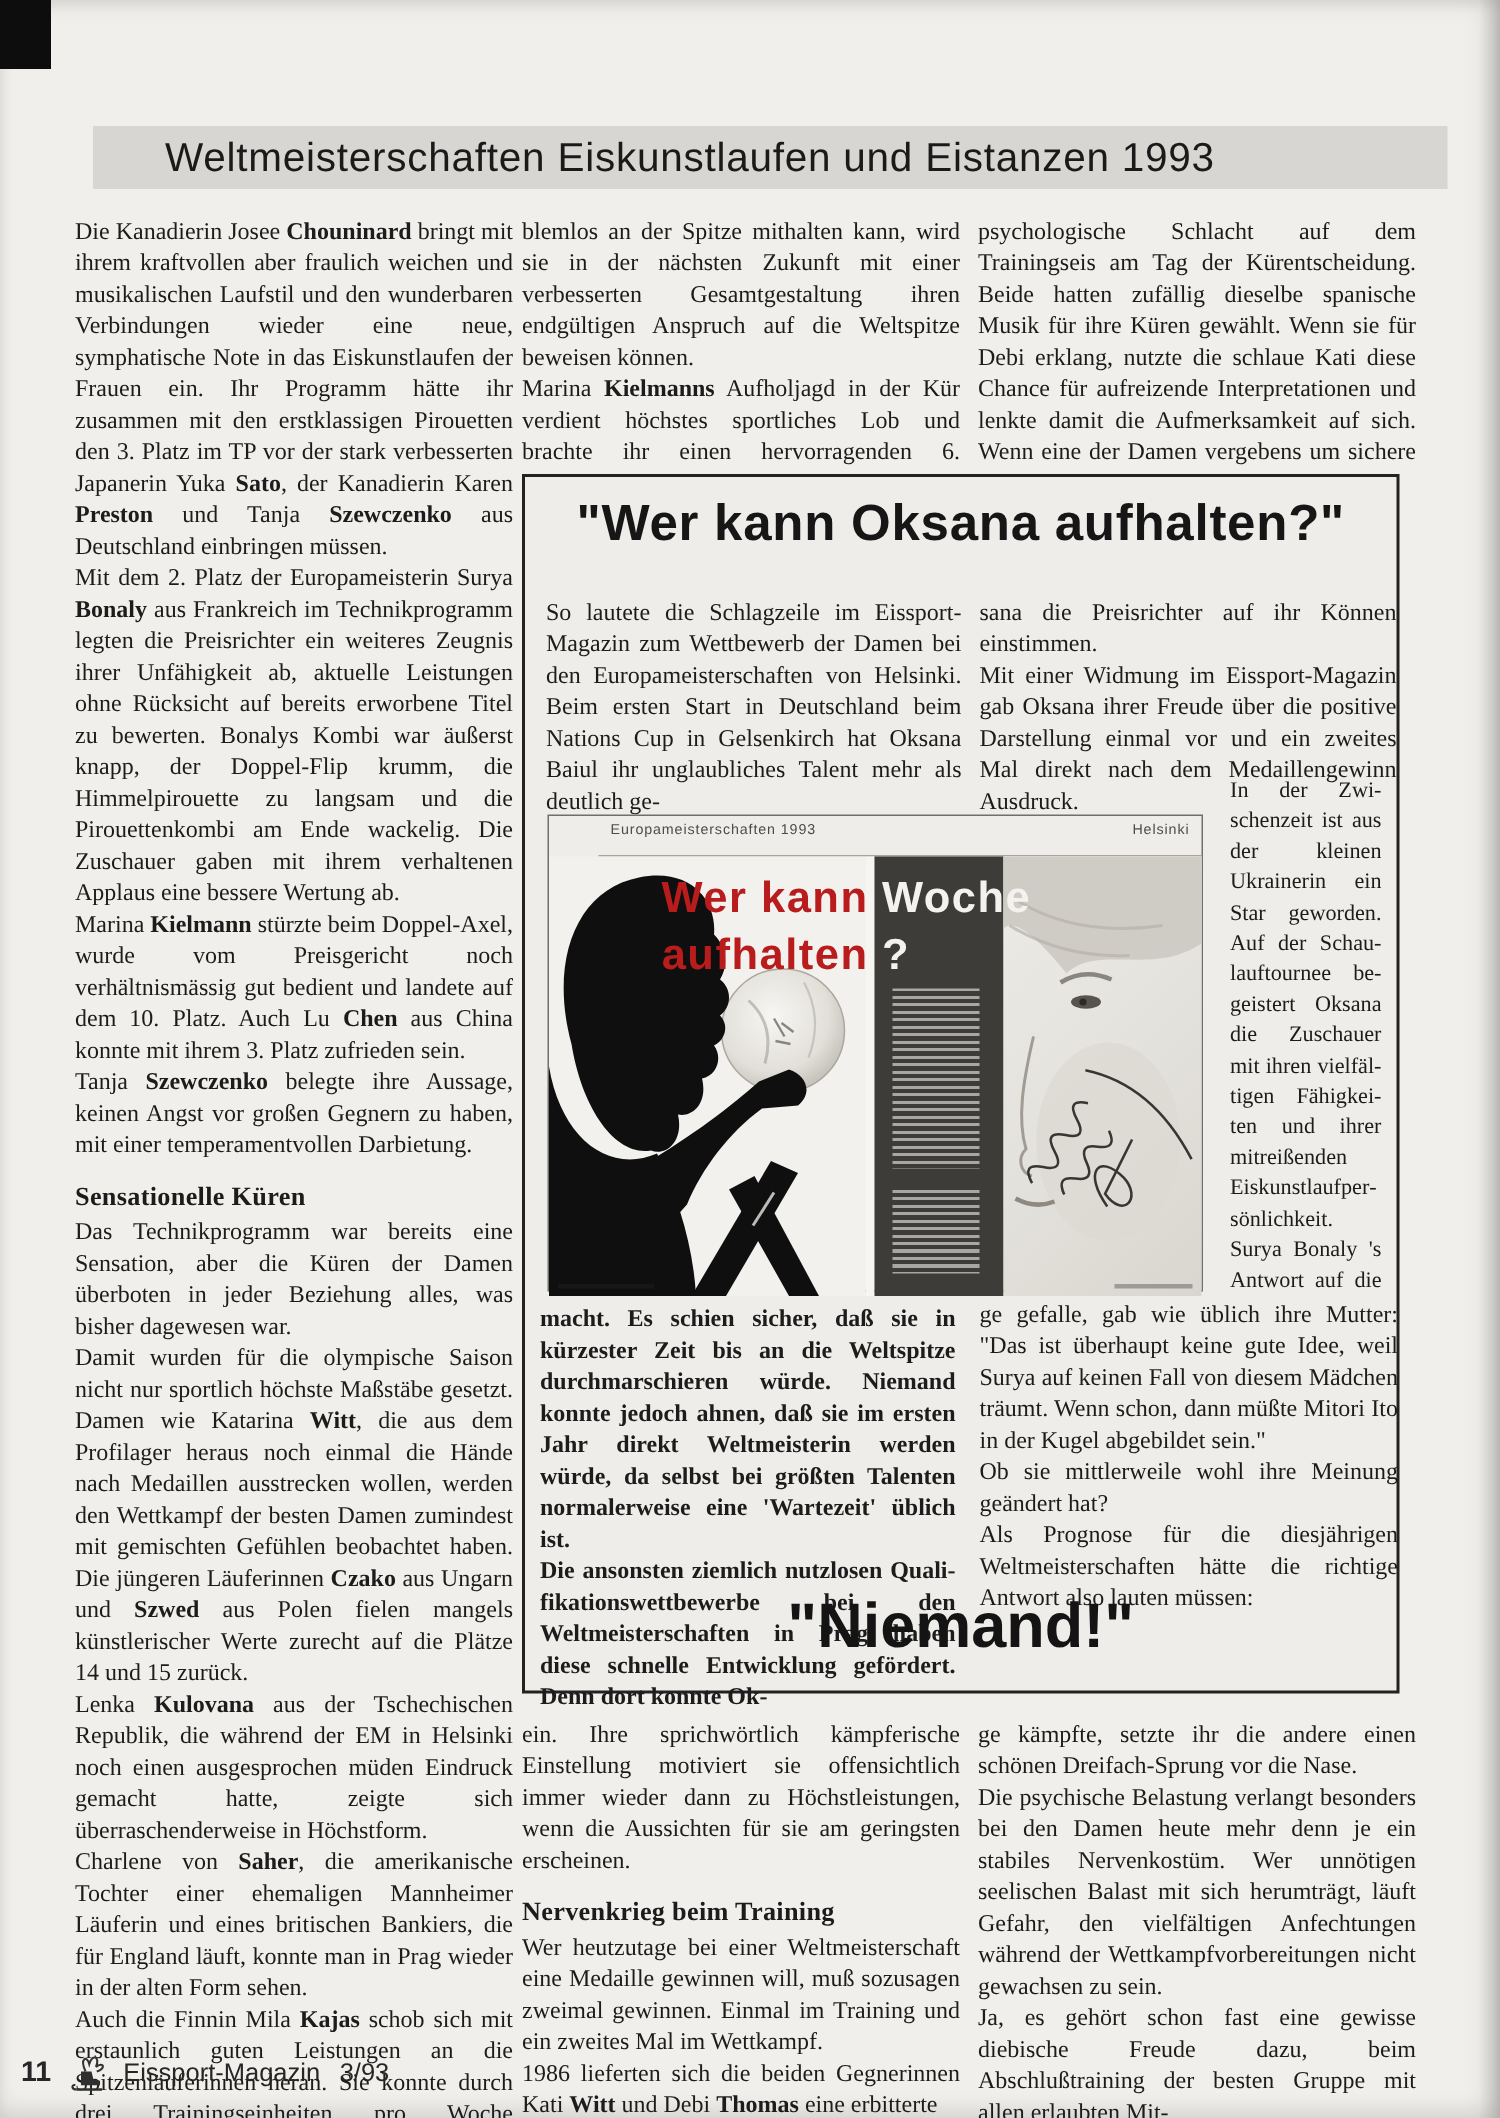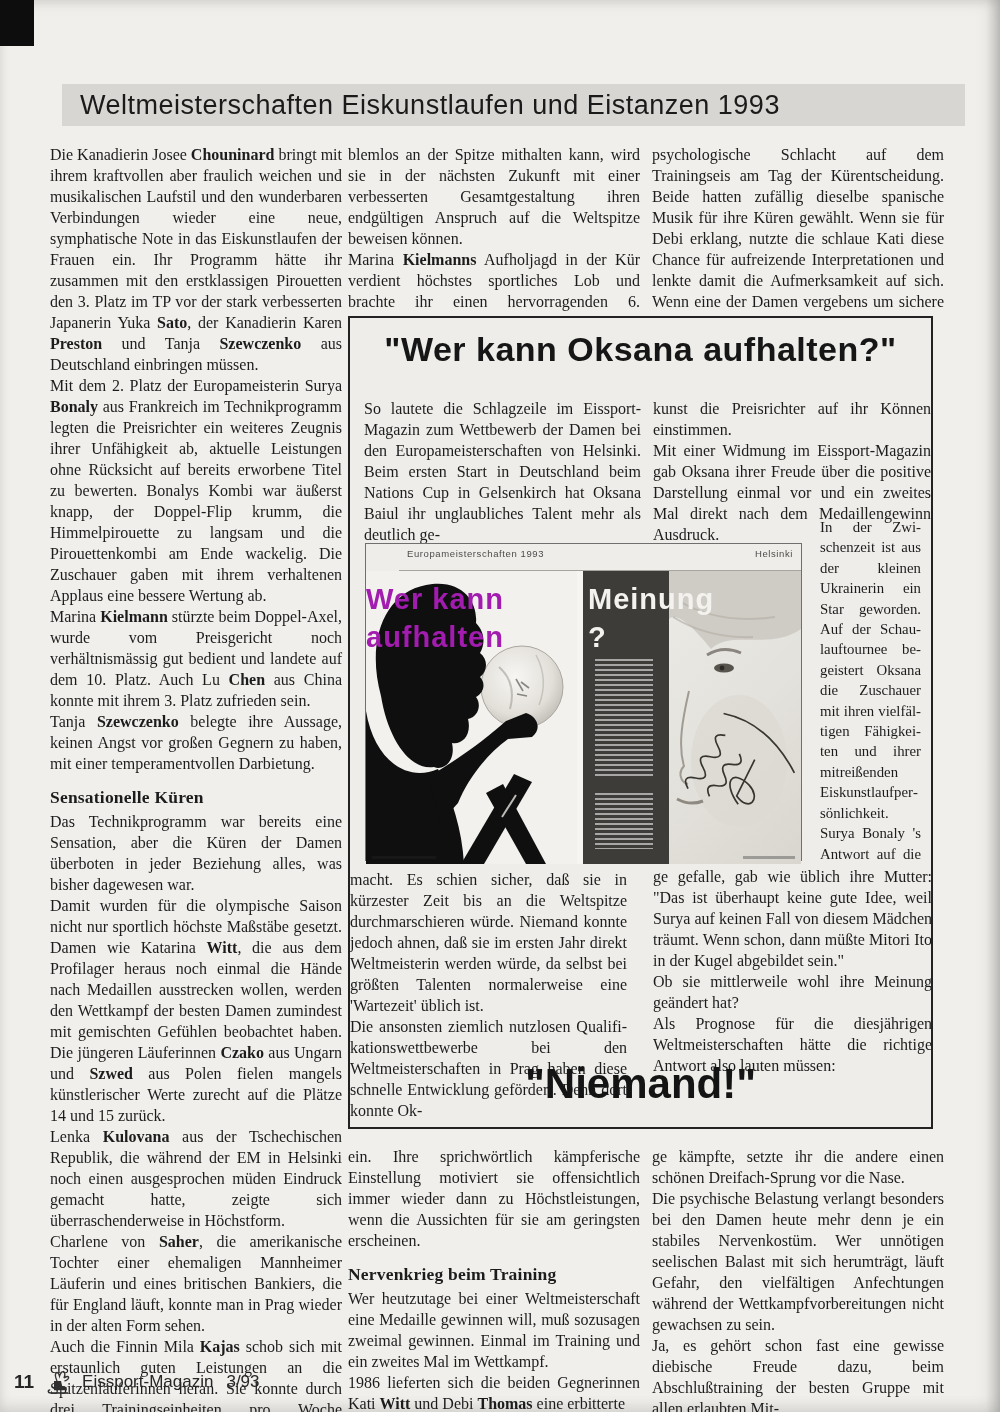--- a/index.html
+++ b/index.html
@@ -4,39 +4,39 @@
 <style>
   html,body{margin:0;padding:0;background:#8a8a8a;}
   .page{position:relative;width:1000px;height:1412px;margin:0 auto;background:#f0efec;
         font-family:"Liberation Serif",serif;color:#1c1c1c;overflow:hidden;
         box-shadow:inset -8px 0 18px rgba(0,0,0,.10), inset 0 -6px 14px rgba(0,0,0,.06), inset 0 4px 8px rgba(0,0,0,.05);}
   .corner-mark{position:absolute;left:0;top:0;width:34px;height:46px;background:#0d0d0d;}
   .edge-shade{position:absolute;right:0;top:0;width:14px;height:100%;
         background:linear-gradient(to left,rgba(0,0,0,.12),rgba(0,0,0,0));}
   .title-band{position:absolute;left:62px;top:84px;width:903px;height:42px;background:#d8d6d2;
         font-family:"Liberation Sans",sans-serif;font-size:27px;color:#1a1a1a;
-        display:flex;align-items:center;padding-left:18px;box-sizing:border-box;letter-spacing:.5px;text-align:right;}
+        display:flex;align-items:center;padding-left:48px;box-sizing:border-box;letter-spacing:.5px;text-align:right;}
   .textcol{position:absolute;font-size:16px;line-height:21px;text-align:justify;
         hyphens:auto;-webkit-hyphens:auto;overflow-wrap:break-word;}
   .textcol p{margin:0;}
   .subhead{font-family:Liberation Serif, serif;font-weight:bold;font-size:17.5px;
         margin:13px 0 3px;text-align:left;letter-spacing:.2px;}
   #col1{left:50px;top:144px;width:292px;}
   #col2top{left:348px;top:144px;width:292px;}
   #col3top{left:652px;top:144px;width:292px;}
   #col2bottom{left:348px;top:1146px;width:292px;}
   #col3bottom{left:652px;top:1146px;width:292px;}
   .feature-box{position:absolute;left:348px;top:316px;width:585px;height:813px;
         border:2px solid #222;background:#eeedea;box-sizing:border-box;}
   .box-headline{position:absolute;left:0;top:12px;width:100%;text-align:center;
         font-family:"Liberation Sans",sans-serif;font-weight:bold;font-size:34px;color:#161616;letter-spacing:.5px;}
   #boxLeftTop{left:14px;top:80px;width:277px;}
   #boxRightTop{left:303px;top:80px;width:278px;}
   #boxSide{left:470px;top:199px;width:101px;font-size:14.8px;line-height:20.4px;height:345px;overflow:hidden;}
-  #boxLeftBottom{left:0;top:551px;width:277px;}
+  #boxLeftBottom{left:10px;top:551px;width:277px;font-weight:bold;}
   #boxRightBottom{left:303px;top:548px;width:279px;}
   .niemand{position:absolute;left:0;top:742px;width:100%;text-align:center;
         font-family:"Liberation Sans",sans-serif;font-weight:bold;font-size:42px;color:#141414;}
   
   .photo{position:absolute;left:15px;top:225px;width:437px;height:318px;background:#efede9;
         border:1px solid #6f6f6f;box-sizing:border-box;}
   .photo-header{height:22px;display:flex;justify-content:space-between;align-items:flex-start;
         font-family:"Liberation Sans",sans-serif;font-size:9.5px;color:#4c4c4c;
         padding:4px 8px 0;border-bottom:1px solid #a8a49e;letter-spacing:.6px;margin-left:33px;}
   .photo-body{position:relative;height:293px;display:flex;}
@@ -44,21 +44,21 @@
   .zone-gutter{width:6px;background:#f6f5f2;}
   .zone-dark{position:relative;width:86px;background:#3d3c39;}
   .zone-face{position:relative;flex:1;overflow:hidden;
         background:linear-gradient(135deg,#ecebe7 0%,#e3e1db 55%,#d9d6cf 100%);}
   .zone-left svg,.zone-face svg{position:absolute;inset:0;}
   .tiny-lines{position:absolute;left:12px;width:58px;
         background:repeating-linear-gradient(to bottom,rgba(255,255,255,.55) 0 2px,rgba(255,255,255,0) 2px 5px);}
   .tl1{top:88px;height:120px;}
   .tl2{top:222px;height:56px;}
   .hl{position:absolute;font-family:"Liberation Sans",sans-serif;font-weight:bold;font-size:29px;letter-spacing:1px;}
-  .hl-b{color:#a21caf;left:0;width:213px;text-align:left;}
+  .hl-b{color:#b91c1c;left:0;width:213px;text-align:right;}
   .hl-w{color:#f3f2ef;left:222px;}
   .hl-r1{top:12px;} .hl-r2{top:50px;}
   .caption-smudge{position:absolute;bottom:5px;height:3px;background:rgba(40,40,40,.35);}
   .cs-l{left:6px;width:64px;} .cs-r{right:6px;width:52px;}
   
   .footer{position:absolute;left:14px;top:1368px;display:flex;align-items:center;gap:9px;
         font-family:"Liberation Sans",sans-serif;color:#262626;}
   .page-num{font-weight:bold;font-size:19px;}
   .mag-name{font-size:17px;} .mag-issue{font-size:17px;margin-left:4px;}
   b{font-weight:bold;}
@@ -94,21 +94,21 @@
   <div id="col3top" class="textcol">
       <p class="body-p">psychologische Schlacht auf dem Trainingseis am Tag der Kürentscheidung. Beide hatten zufällig dieselbe spanische Musik für ihre Küren gewählt. Wenn sie für Debi erklang, nutzte die schlaue Kati diese Chance für aufreizende Interpretationen und lenkte damit die Aufmerksamkeit auf sich. Wenn eine der Damen vergebens um sichere Sprün-</p>
     </div>
 
   <div class="feature-box">
     <div class="box-headline">"Wer kann Oksana aufhalten?"</div>
     <div id="boxLeftTop" class="textcol">
         <p class="body-p">So lautete die Schlagzeile im Eissport-Magazin zum Wettbewerb der Damen bei den Europameisterschaften von Helsinki. Beim ersten Start in Deutschland beim Nations Cup in Gelsenkirch hat Oksana Baiul ihr unglaubliches Talent mehr als deutlich ge-</p>
       </div>
     <div id="boxRightTop" class="textcol">
-        <p class="body-p">kunst die Preisrichter auf ihr Können einstimmen.</p>
+        <p class="body-p">sana die Preisrichter auf ihr Können einstimmen.</p>
         <p class="body-p">Mit einer Widmung im Eissport-Magazin gab Oksana ihrer Freude über die positive Darstellung einmal vor und ein zweites Mal direkt nach dem Medaillengewinn Ausdruck.</p>
       </div>
     <div id="boxSide" class="textcol">
         <p class="body-p">In der Zwi­schen­zeit ist aus der kleinen Ukrai­ne­rin ein Star geworden. Auf der Schau­lauf­tour­nee be­geis­tert Oksana die Zu­schau­er mit ihren viel­fäl­ti­gen Fä­hig­kei­ten und ihrer mit­rei­ßen­den Eis­kunst­lauf­per­sön­lich­keit. Surya Bonaly 's Antwort auf die Frage, wie ihr die Bild­mon­ta-</p>
       </div>
 
     <div class="photo">
       <div class="photo-header">
         <span>Europameisterschaften 1993</span>
         <span>Helsinki</span>
@@ -154,21 +154,21 @@
             <g transform="rotate(-55 70 185)" stroke="#26241f" stroke-width="1.7" fill="none" opacity=".9">
               <path d="M14,162 q7,-14 13,0 t13,0 t13,0 t13,0 t13,0"></path>
               <path d="M20,184 q7,-12 13,0 t13,0 t13,0 t13,0"></path>
               <path d="M30,212 c9,-26 26,-26 22,-2 c-4,18 -23,16 -16,-4 l40,-6"></path>
               <path d="M96,148 q18,42 -8,92"></path>
             </g>
           </svg>
           <div class="caption-smudge cs-r"></div>
         </div>
         <span class="hl hl-b hl-r1">Wer kann</span>
-        <span class="hl hl-w hl-r1">Meinung</span>
+        <span class="hl hl-w hl-r1">Woche</span>
         <span class="hl hl-b hl-r2">aufhalten</span>
         <span class="hl hl-w hl-r2">?</span>
       </div>
     </div>
 
     <div id="boxLeftBottom" class="textcol">
         <p class="body-p">macht. Es schien sicher, daß sie in kürzester Zeit bis an die Weltspitze durchmarschieren würde. Niemand konnte jedoch ahnen, daß sie im ersten Jahr direkt Weltmeisterin werden würde, da selbst bei größten Talenten normalerweise eine 'Wartezeit' üblich ist.</p>
         <p class="body-p">Die ansonsten ziemlich nutzlosen Quali­fi­ka­tions­wett­be­wer­be bei den Weltmeisterschaften in Prag haben diese schnelle Entwicklung gefördert. Denn dort konnte Ok-</p>
       </div>
     <div id="boxRightBottom" class="textcol">

